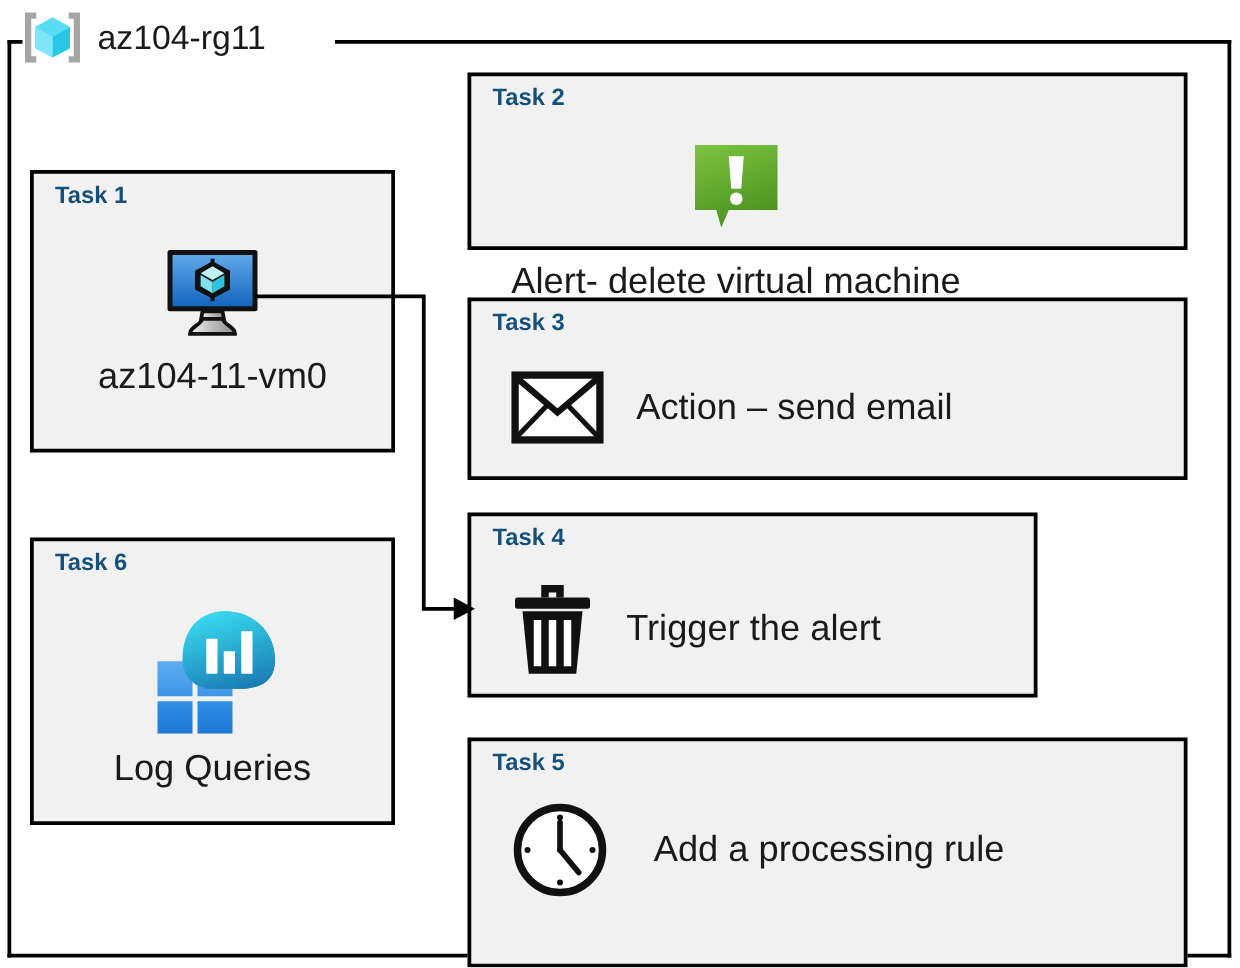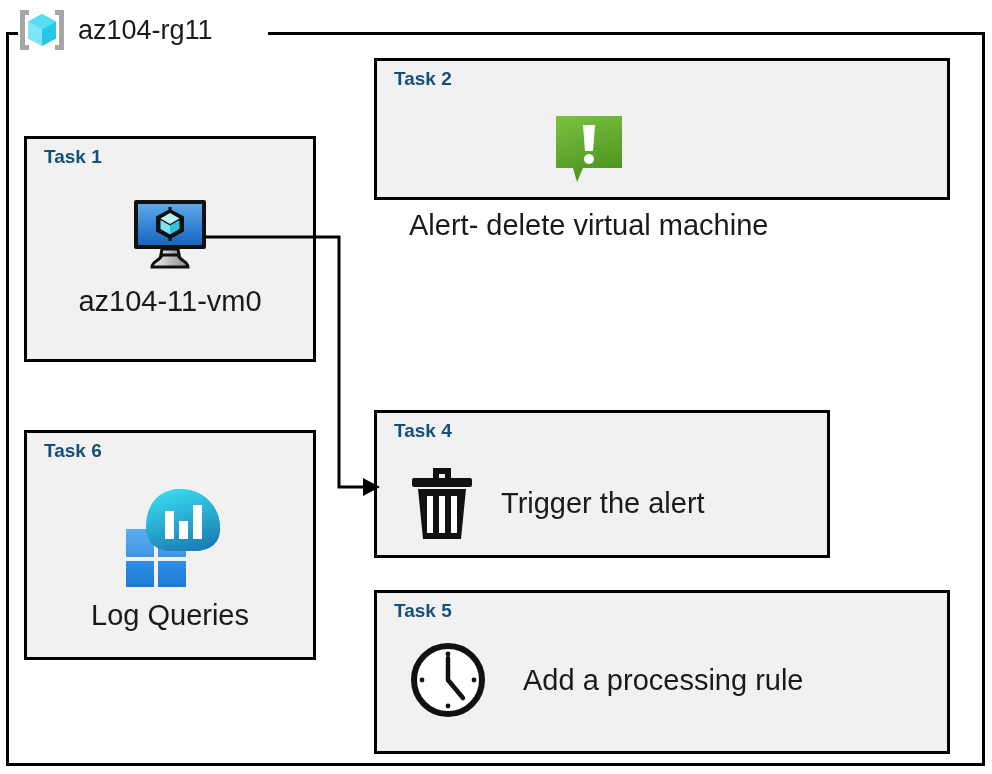--- a/index.html
+++ b/index.html
@@ -117,21 +117,21 @@
     align-items: center;
     gap: 26px;
   }
 
   
   #task1 { left: 24px;  top: 136px; width: 292px; height: 226px; }
   #task6 { left: 24px;  top: 430px; width: 292px; height: 230px; }
   #task2 { left: 374px; top: 58px;  width: 576px; height: 142px; }
   #task3 { left: 374px; top: 238px; width: 576px; height: 146px; }
   #task4 { left: 374px; top: 410px; width: 456px; height: 148px; }
-  #task5 { left: 374px; top: 590px; width: 576px; height: 164px; }
+  #task5 { left: 374px; top: 590px; width: 576px; height: 184px; }
 
   #task1 .card-icon-wrap { top: 58px; }
   #task1 .card-label     { top: 148px; }
   #task6 .card-icon-wrap { top: 54px; }
   #task6 .card-label     { top: 168px; }
 
   #task2 .card-row { top: 52px; flex-direction: column; }
   #task3 .card-row { top: 56px; }
   #task4 .card-row { top: 52px; }
   #task5 .card-row { top: 48px; gap: 36px; }
@@ -261,20 +261,34 @@
           </defs>
           <path d="M3 3 L69 3 L69 55 L30 55 L24 69 L20 55 L3 55 Z" fill="url(#alertGrad)"></path>
           <path d="M30 12 L42 12 L40 38 L32 38 Z" fill="#ffffff"></path>
           <circle cx="36" cy="46" r="5" fill="#ffffff"></circle>
         </svg>
       </span>
       <span class="card-label">Alert- delete virtual machine</span>
     </div>
   </div>
 
+  <div class="card card-horiz" id="task3">
+    <div class="card-title">Task 3</div>
+    <div class="card-row">
+      <span>
+        <svg class="icon-svg" width="74" height="58" viewBox="0 0 74 58" xmlns="http://www.w3.org/2000/svg">
+          <rect x="3" y="3" width="68" height="52" fill="#ffffff" stroke="#111111" stroke-width="6"></rect>
+          <path d="M4 5 L37 33 L70 5" fill="none" stroke="#111111" stroke-width="5"></path>
+          <path d="M4 53 L28 28" fill="none" stroke="#111111" stroke-width="4"></path>
+          <path d="M70 53 L46 28" fill="none" stroke="#111111" stroke-width="4"></path>
+        </svg>
+      </span>
+      <span class="card-label">Action – send email</span>
+    </div>
+  </div>
 
   <div class="card card-horiz" id="task4">
     <div class="card-title">Task 4</div>
     <div class="card-row">
       <span>
         <svg class="icon-svg" width="66" height="76" viewBox="0 0 66 76" xmlns="http://www.w3.org/2000/svg">
 
           <path d="M24 3 L42 3 L42 13 L36 13 L36 9 L30 9 L30 13 L24 13 Z" fill="#111111"></path>
 
           <rect x="3" y="13" width="60" height="9" rx="2" fill="#111111"></rect>

